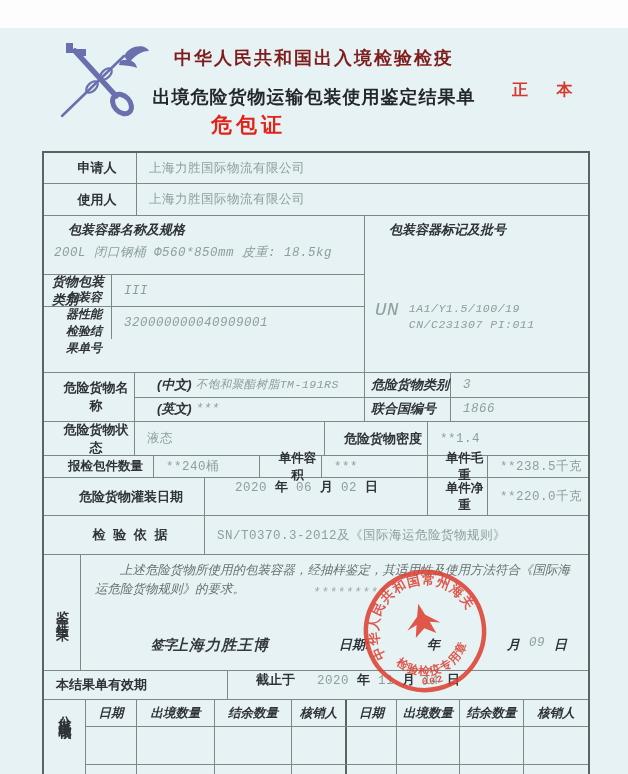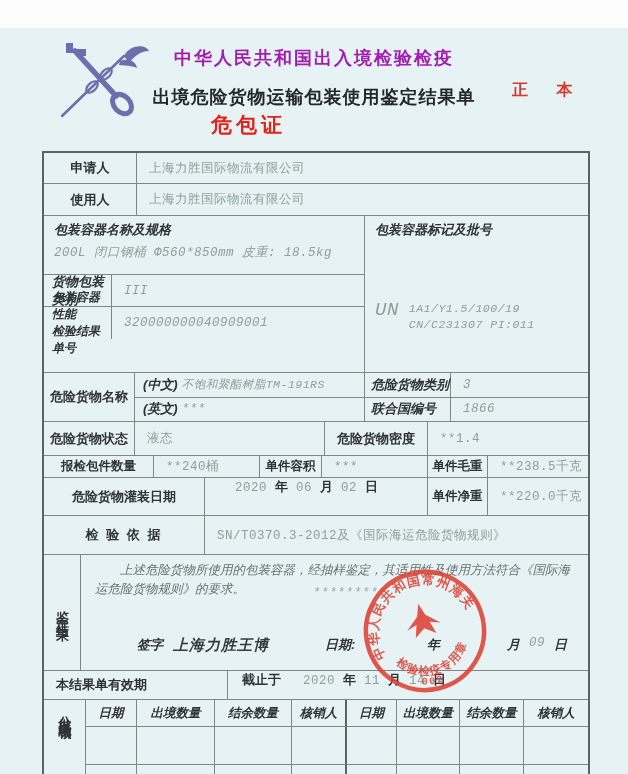--- a/index.html
+++ b/index.html
@@ -11,34 +11,34 @@
     --red:#d6392b;
   }
   *{margin:0;padding:0;box-sizing:border-box;}
   html,body{width:628px;height:774px;overflow:hidden;background:#fdfdfd;
     font-family:"Liberation Sans","DejaVu Sans",sans-serif;}
   #doc{position:absolute;left:0;top:0;width:628px;height:774px;}
   .paper-bg{position:absolute;left:0;top:28px;width:628px;height:746px;background:var(--paper);}
   
   .hdr-logo{position:absolute;left:52px;top:40px;width:104px;height:84px;}
   .hdr-titles{position:absolute;left:128px;top:46px;width:372px;text-align:center;}
-  .hdr-line1{font-size:18px;font-weight:bold;color:#a21caf;letter-spacing:2px;}
+  .hdr-line1{font-size:18px;font-weight:bold;color:#7f1d1d;letter-spacing:2px;}
   .hdr-line2{font-size:18px;font-weight:bold;color:#23272b;letter-spacing:1px;margin-top:15px;}
   .copy-mark{position:absolute;left:512px;top:80px;font-size:16px;font-weight:bold;
     color:var(--red);letter-spacing:12px;white-space:nowrap;}
   .cert-badge{position:absolute;left:211px;top:111px;font-size:21px;font-weight:bold;
     color:#e2231a;letter-spacing:4px;}
   
   #form-table{position:absolute;left:42px;top:151px;width:548px;border:2px solid var(--line-dark);
     background:transparent;}
   .row{display:flex;border-bottom:1px solid var(--line);}
   .row:last-child{border-bottom:none;}
   .cell{border-right:1px solid var(--line);display:flex;align-items:center;min-width:0;}
   .cell:last-child{border-right:none;}
-  .lbl{font-weight:bold;color:var(--ink);font-size:13px;}
+  .lbl{font-weight:bold;color:var(--ink);font-size:13px;padding-left:14px;}
   .lbl-c{justify-content:center;text-align:center;}
   .typed{font-family:"Liberation Mono","DejaVu Sans Mono",monospace;color:var(--typed);
     font-size:12.5px;letter-spacing:0.5px;}
   .pad{padding-left:12px;}
   .col{display:flex;flex-direction:column;min-width:0;font-style:italic;}
   .subrow{display:flex;border-bottom:1px solid var(--line);flex:1;}
   .subrow:last-child{border-bottom:none;}
   .vlabel{writing-mode:vertical-lr;text-orientation:upright;font-weight:bold;color:var(--ink);
     font-size:13px;display:flex;align-items:center;justify-content:center;}
   .unit{font-weight:bold;color:var(--ink);font-size:13px;}

